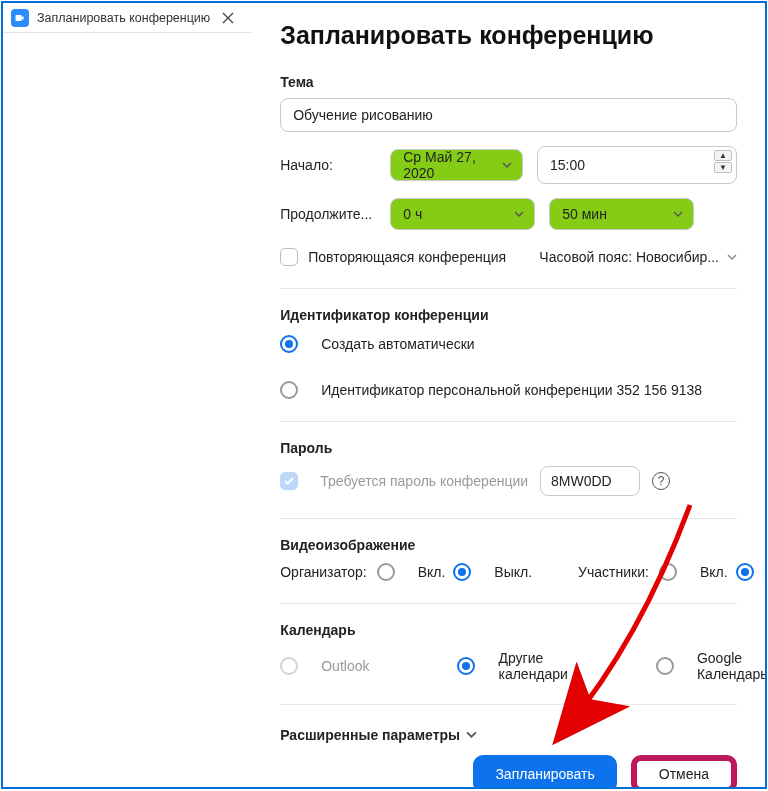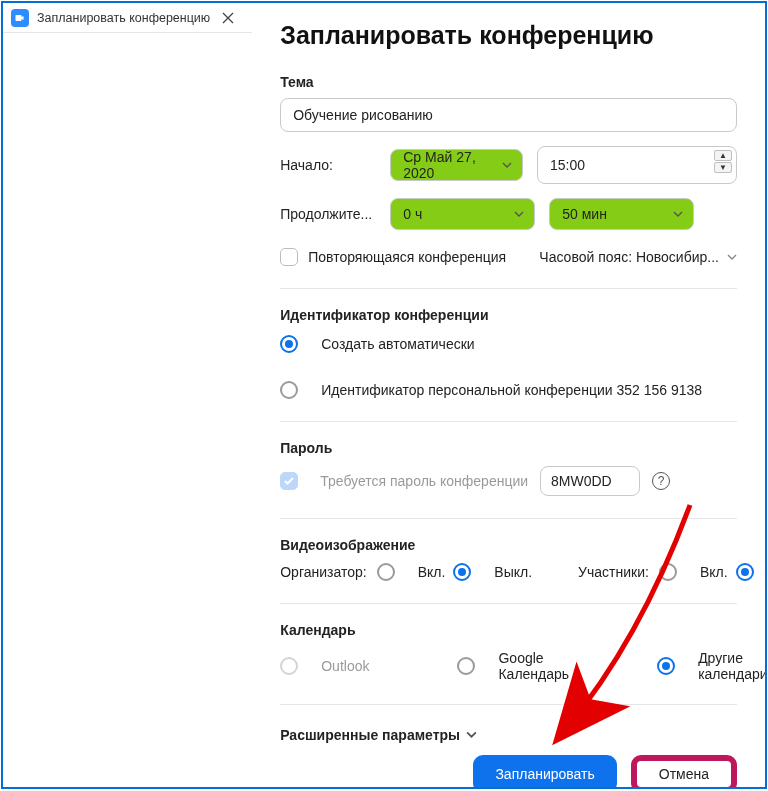--- a/index.html
+++ b/index.html
@@ -448,26 +448,26 @@
     <hr class="sep">
 
     
     <div class="section-label">Календарь</div>
     <div class="calendar-row">
       <label class="radio-opt">
         <span class="radio disabled"></span>
         <span class="muted">Outlook</span>
       </label>
       <label class="radio-opt">
+        <span class="radio sel"></span>
+        <span>Другие календари</span>
+      </label>
+      <label class="radio-opt">
         <span class="radio"></span>
         <span>Google Календарь</span>
-      </label>
-      <label class="radio-opt">
-        <span class="radio sel"></span>
-        <span>Другие календари</span>
       </label>
     </div>
 
     <hr class="sep">
 
     
     <div class="adv-row">
       <span>Расширенные параметры</span>
       <span class="chev">
         <svg width="11" height="11" viewBox="0 0 10 10">

